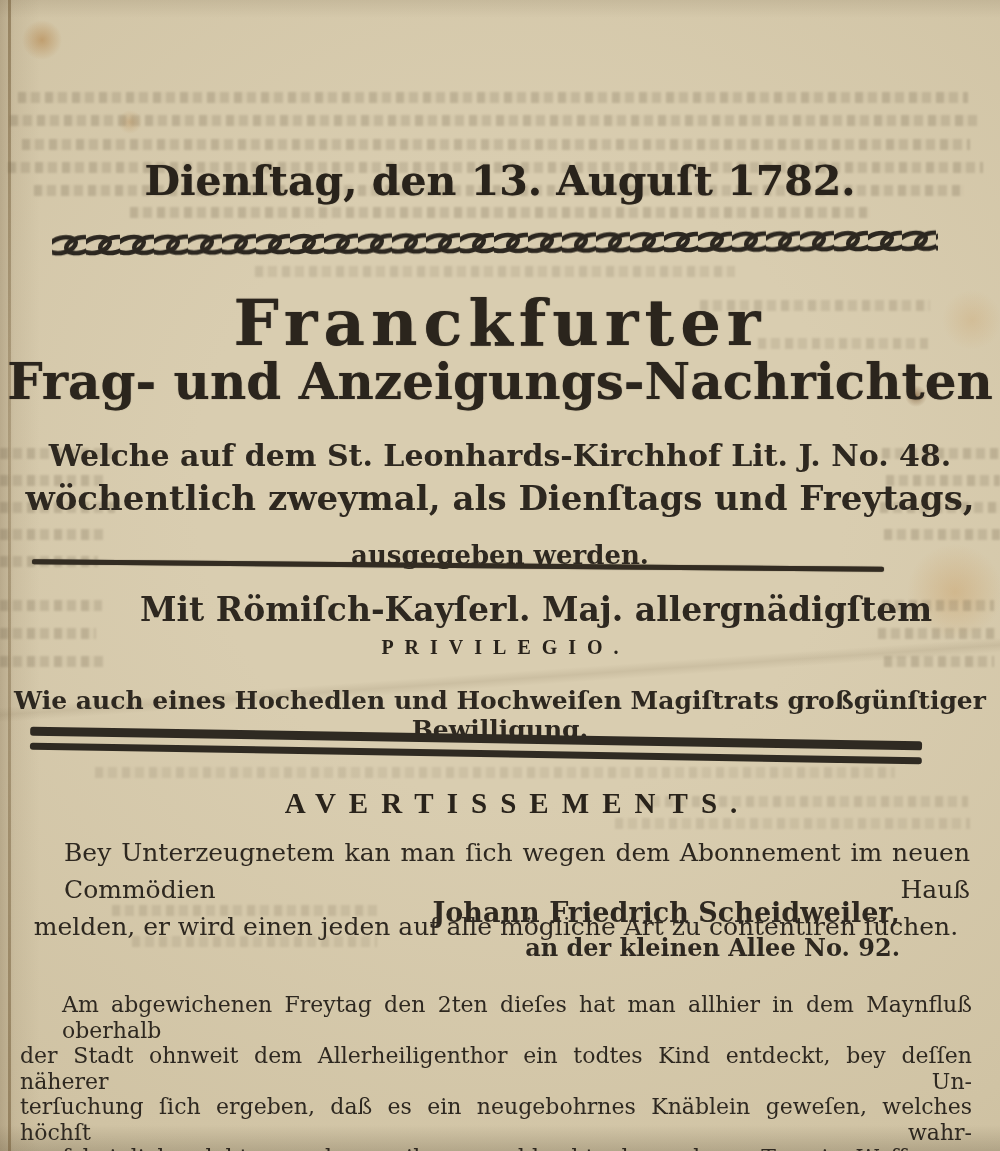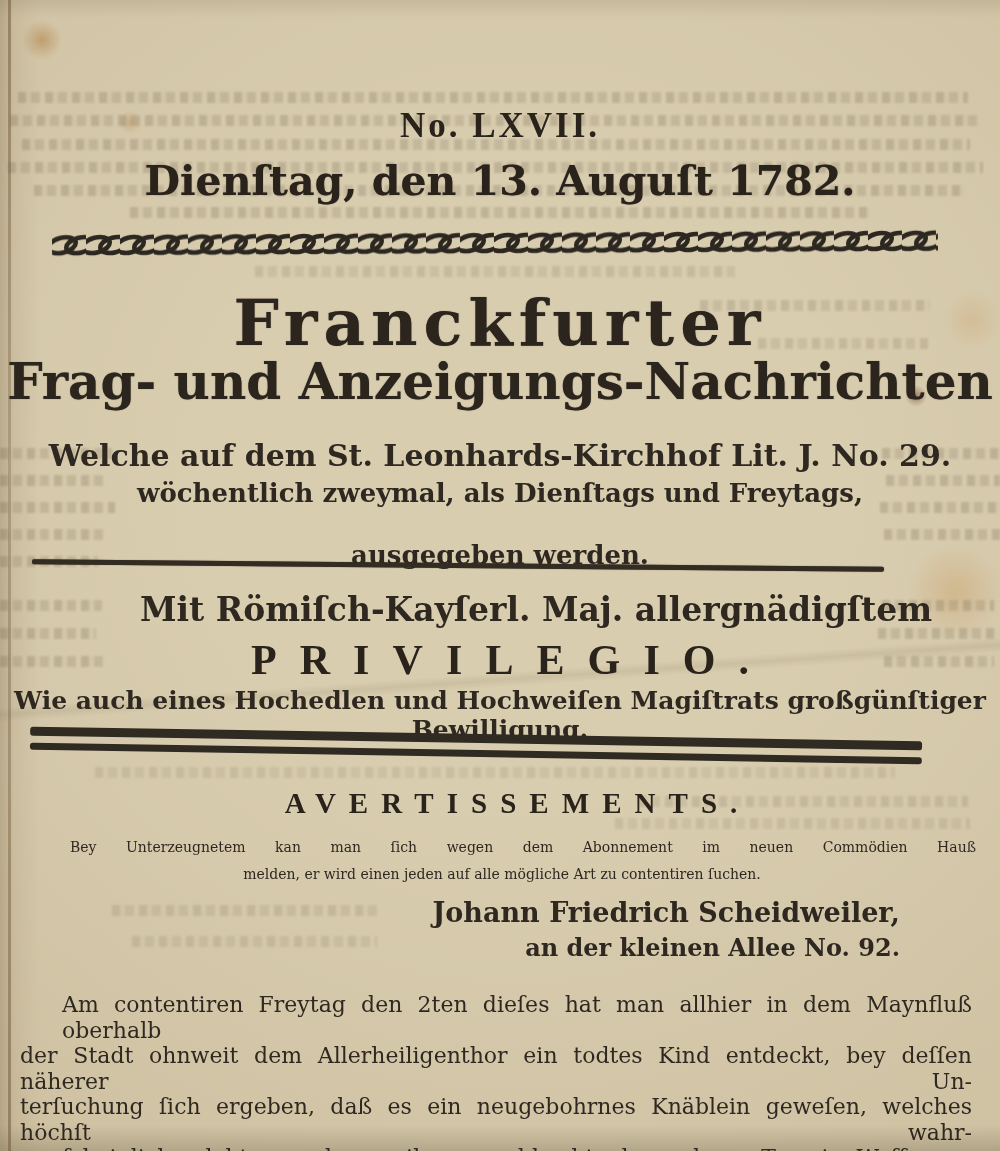--- a/index.html
+++ b/index.html
@@ -37,38 +37,38 @@
     font-size:41px;font-weight:bold;color:#29231b;text-shadow:0 0 1px rgba(41,35,27,.55);}
   .chain{position:absolute;left:52px;top:227px;width:886px;height:32px;transform:rotate(-.3deg);}
   .title1{position:absolute;left:0;width:100%;top:272px;
     font-size:64px;font-weight:bold;letter-spacing:6px;color:#2b251d;
     text-shadow:0 0 1px rgba(43,37,29,.6);}
   .title1 .big1{font-size:1.22em;letter-spacing:0;}
   .title2{position:absolute;left:0;width:100%;top:352px;
     font-size:50px;font-weight:bold;color:#2b251d;letter-spacing:0;
     text-shadow:0 0 1px rgba(43,37,29,.6);}
   .sub1{position:absolute;left:0;width:100%;top:438px;font-size:30px;font-weight:600;}
-  .sub2{position:absolute;left:0;width:100%;top:478px;font-size:26px;font-weight:600;}
+  .sub2{position:absolute;left:0;width:100%;top:478px;font-size:34px;font-weight:600;}
   .sub3{position:absolute;left:0;width:100%;top:540px;font-size:26px;font-weight:600;}
   .rule1{position:absolute;left:32px;top:563px;width:852px;height:5px;
     background:#332c22;transform:rotate(.5deg);border-radius:2px;
     box-shadow:0 0 1px rgba(51,44,34,.8);}
   .priv1{position:absolute;left:0;width:100%;top:590px;font-size:33px;font-weight:600;padding-left:36px;}
   .priv2{position:absolute;left:0;width:100%;top:636px;
-    font-family:"Liberation Serif",serif;font-size:42px;font-weight:600;
+    font-family:"Liberation Serif",serif;font-size:20px;font-weight:600;
     letter-spacing:.55em;text-indent:.55em;color:#29231b;}
   .priv3{position:absolute;left:0;width:100%;top:686px;font-size:25px;font-weight:600;}
   .drule{position:absolute;left:30px;top:734px;width:892px;transform:rotate(.95deg);}
   .drule .bar1{height:9px;background:#2f2a22;border-radius:3px;}
   .drule .gap{height:7px;}
   .drule .bar2{height:7px;background:#2f2a22;border-radius:3px;}
   .avhead{position:absolute;left:11px;width:100%;top:787px;
     font-family:"Liberation Serif",serif;font-size:29px;font-weight:700;
     letter-spacing:.45em;text-indent:.45em;color:#29231b;}
-  .notice{position:absolute;left:28px;top:834px;width:948px;font-size:14px;line-height:27px;}
+  .notice{position:absolute;left:22px;top:834px;width:948px;font-size:25px;line-height:37px;}
   .jline{display:block;text-align:justify;text-align-last:justify;white-space:normal;}
   .lline{display:block;text-align:center;}
   .indent1{padding-left:42px;}
   .sig{position:absolute;left:420px;top:897px;width:480px;text-align:right;}
   .signame{font-size:27px;font-weight:600;}
   .sigaddr{font-size:24px;font-weight:600;margin-top:5px;}
   .news{position:absolute;left:20px;top:992px;width:952px;font-size:22px;line-height:25.5px;}
   .crease{position:absolute;left:0;top:620px;width:100%;height:120px;z-index:1;
     background:linear-gradient(176deg, transparent 46%, rgba(120,104,75,.14) 50%, transparent 54%);}
 </style>
@@ -102,41 +102,40 @@
   <div class="ghost" style="left:0;top:656px;width:104px;"></div>
   <div class="ghost" style="left:882px;top:600px;width:112px;"></div>
   <div class="ghost" style="left:878px;top:628px;width:118px;"></div>
   <div class="ghost" style="left:884px;top:656px;width:110px;"></div>
   <div class="ghost" style="left:95px;top:767px;width:800px;opacity:.26;"></div>
   <div class="ghost" style="left:638px;top:796px;width:330px;opacity:.30;"></div>
   <div class="ghost" style="left:615px;top:818px;width:355px;opacity:.26;"></div>
   <div class="ghost" style="left:112px;top:905px;width:270px;opacity:.30;"></div>
   <div class="ghost" style="left:132px;top:936px;width:245px;opacity:.28;"></div>
 
-  <div class="txt issue center">No. LXVII.</div>
   <div class="txt date center">Dienſtag, den 13. Auguſt 1782.</div>
 
   <div class="txt chain">
     <svg width="886" height="32" xmlns="http://www.w3.org/2000/svg">
       <defs>
         <pattern id="chain" width="34" height="32" patternUnits="userSpaceOnUse">
           <g fill="none" stroke="#2c2720" stroke-width="4.6">
             <ellipse cx="10" cy="16" rx="14" ry="7.5" transform="rotate(-14 10 16)"></ellipse>
             <ellipse cx="28" cy="16" rx="14" ry="7.5" transform="rotate(-14 28 16)"></ellipse>
           </g>
         </pattern>
       </defs>
       <rect x="0" y="2" width="886" height="28" fill="url(#chain)"></rect>
     </svg>
   </div>
 
   <div class="txt title1 center"><span class="big1"></span><span>Franckfurter</span></div>
   <div class="txt title2 center">Frag- und Anzeigungs-Nachrichten</div>
 
-  <div class="txt sub1 center">Welche auf dem St. Leonhards-Kirchhof Lit. J. No. 29.</div>
+  <div class="txt sub1 center">Welche auf dem St. Leonhards-Kirchhof Lit. J. No. 48.</div>
   <div class="txt sub2 center">wöchentlich zweymal, als Dienſtags und Freytags,</div>
   <div class="txt sub3 center">ausgegeben werden.</div>
 
   <div class="txt rule1"></div>
 
   <div class="txt priv1 center">Mit Römiſch-Kayſerl. Maj. allergnädigſtem</div>
   <div class="txt priv2 center">PRIVILEGIO.</div>
   <div class="txt priv3 center">Wie auch eines Hochedlen und Hochweiſen Magiſtrats großgünſtiger Bewilligung.</div>
 
   <div class="txt drule">
@@ -151,18 +150,18 @@
     <span class="jline indent1">Bey Unterzeugnetem kan man ſich wegen dem Abonnement im neuen Commödien Hauß</span>
     <span class="lline">melden, er wird einen jeden auf alle mögliche Art zu contentiren ſuchen.</span>
   </div>
 
   <div class="txt sig">
     <div class="signame">Johann Friedrich Scheidweiler,</div>
     <div class="sigaddr">an der kleinen Allee No. 92.</div>
   </div>
 
   <div class="txt news">
-    <span class="jline indent1">Am contentiren Freytag den 2ten dieſes hat man allhier in dem Maynfluß oberhalb</span>
+    <span class="jline indent1">Am abgewichenen Freytag den 2ten dieſes hat man allhier in dem Maynfluß oberhalb</span>
     <span class="jline">der Stadt ohnweit dem Allerheiligenthor ein todtes Kind entdeckt, bey deſſen näherer Un-</span>
     <span class="jline">terſuchung ſich ergeben, daß es ein neugebohrnes Knäblein geweſen, welches höchſt wahr-</span>
     <span class="lline">ſcheinlich gelebt, nun aber, weilen es wohl acht oder mehrere Tage im Waſſer gelegen, be-</span>
   </div>
 </div>
 
 </body></html>

